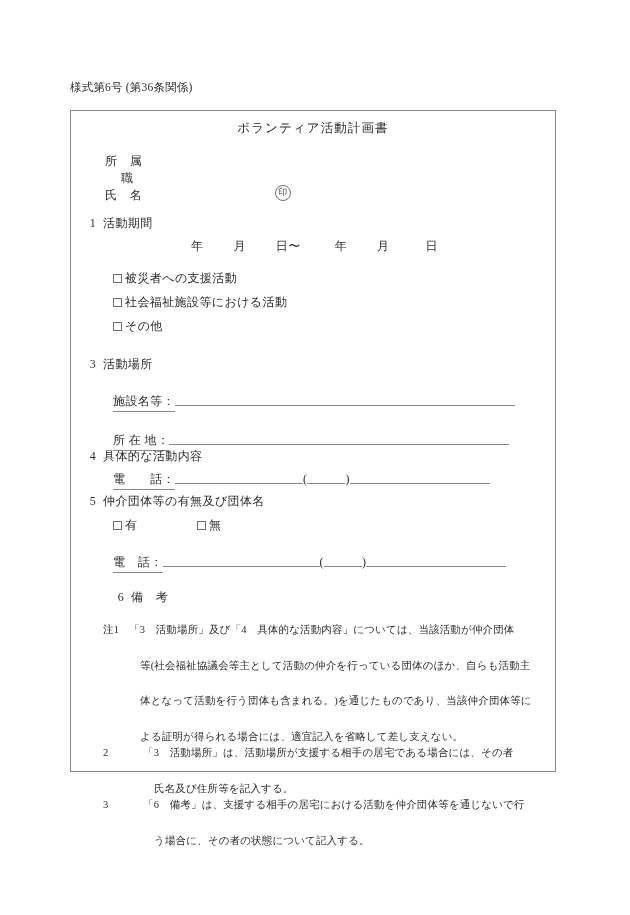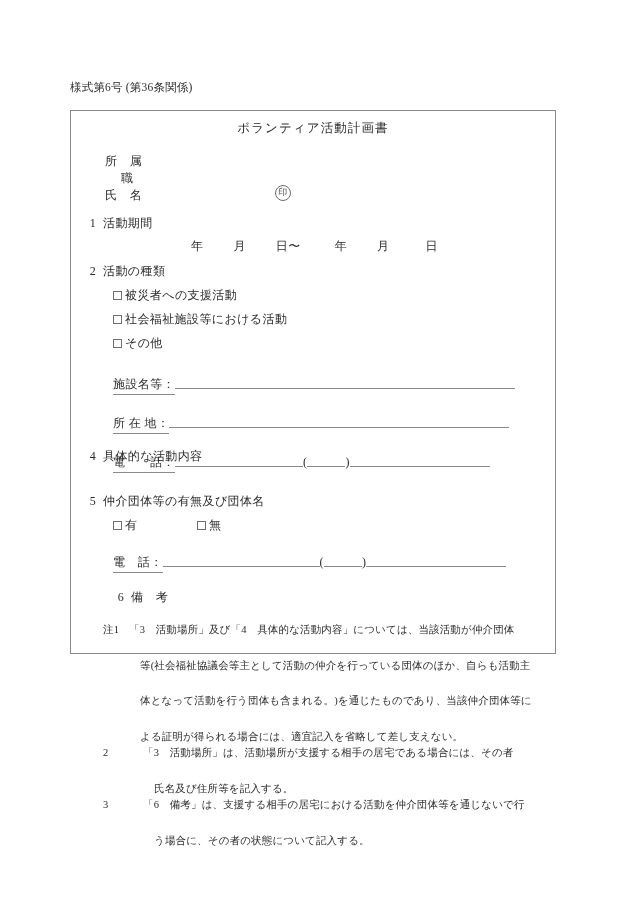--- a/index.html
+++ b/index.html
@@ -25,21 +25,21 @@
     letter-spacing: 0.2px;
     white-space: nowrap;
   }
 
   
   .form-frame {
     position: absolute;
     left: 70px;
     top: 110px;
     width: 486px;
-    height: 544px;
+    height: 662px;
     border: 1px solid #8a8a8a;
     box-sizing: border-box;
   }
 
   .inner {
     position: absolute;
     left: 0;
     top: 0;
     right: 0;
     bottom: 0;
@@ -220,35 +220,35 @@
     <div class="section" style="top:104px;">
       <div class="sec-head">
         <span class="sec-num">1</span><span class="sec-title">活動期間</span>
       </div>
       <div class="date-line">
         <span class="g">年</span><span class="gap-sm"></span><span class="g">月</span><span class="gap-sm"></span><span class="g">日〜</span><span class="gap-md"></span><span class="g">年</span><span class="gap-sm"></span><span class="g">月</span><span class="gap-lg"></span><span class="g">日</span>
       </div>
     </div>
 
     <div class="section" style="top:152px;">
-      <div class="sec-head">
-        <span class="sec-num">2</span><span class="sec-title">活動の種類</span>
-      </div>
       <div class="opt">
         <span class="cbx"></span><span>被災者への支援活動</span>
       </div>
       <div class="opt">
         <span class="cbx"></span><span>社会福祉施設等における活動</span>
       </div>
       <div class="opt">
         <span class="cbx"></span><span>その他</span>
       </div>
     </div>
 
     <div class="section" style="top:245px;">
+      <div class="sec-head">
+        <span class="sec-num">3</span><span class="sec-title">活動場所</span>
+      </div>
       <div class="field">
         <span class="field-label">施設名等：</span><span class="field-rule rule-wide"></span>
       </div>
       <div class="field">
         <span class="field-label">所 在 地：</span><span class="field-rule rule-wide"></span>
       </div>
       <div class="field">
         <span class="field-label">電　　話：</span><span class="field-rule rule-tel-a"></span><span class="paren">(</span><span class="field-rule rule-tel-b"></span><span class="paren">)</span><span class="field-rule rule-tel-c"></span>
       </div>
     </div>

